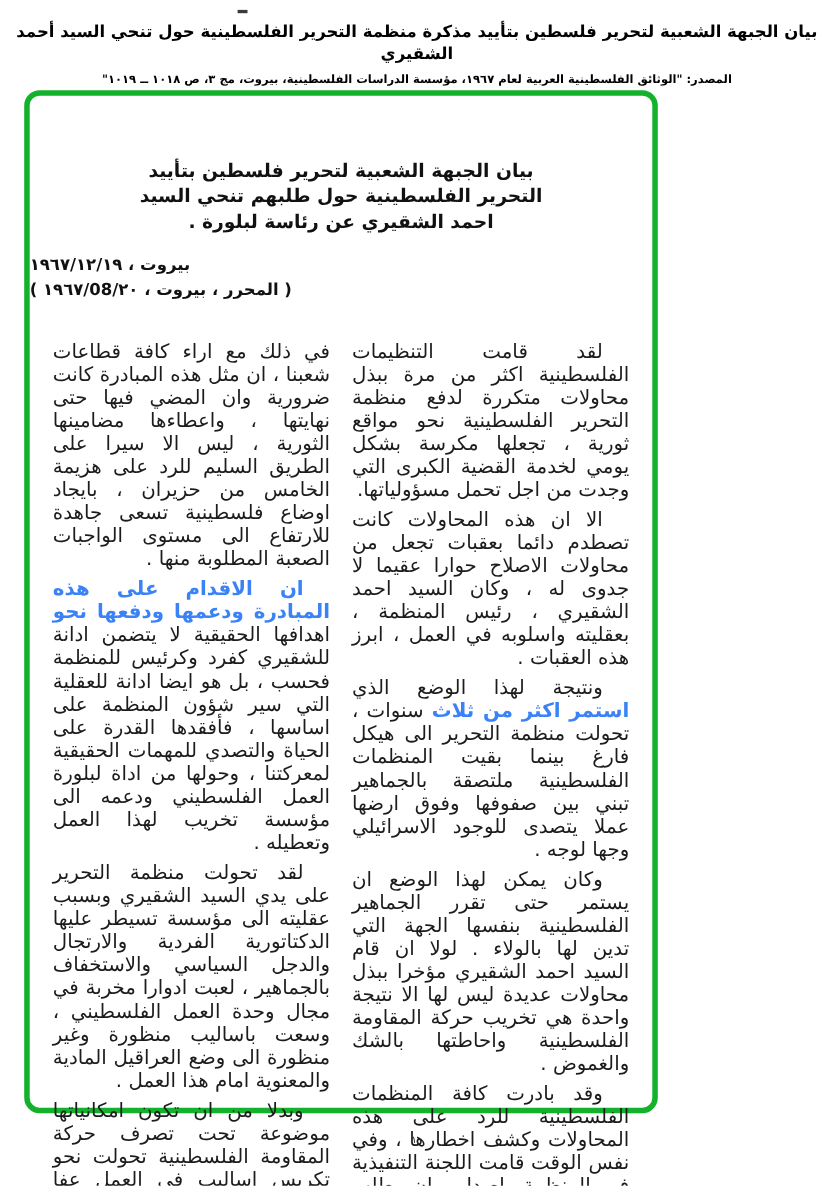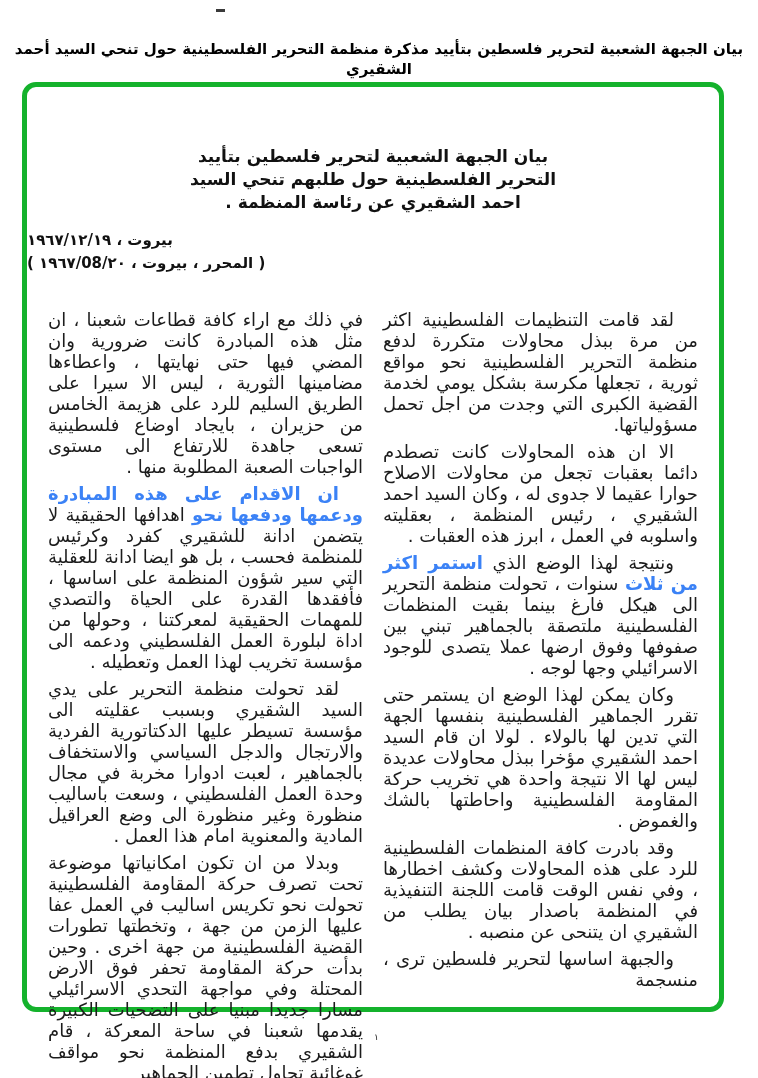--- a/index.html
+++ b/index.html
@@ -11,27 +11,27 @@
     direction: rtl;
     color: var(--ink);
     overflow: hidden;
   }
   .artifact-dash {
     position: absolute; left: 216px; top: 9px;
     width: 9px; height: 3px; background: #3a3a3a;
   }
   .header {
     position: absolute; top: 19px; left: 0; width: 100%;
-    text-align: center; color: #000; margin-top: 20px;
+    text-align: center; color: #000;
   }
   .header-title { font-size: 15px; font-weight: bold; line-height: 20px; }
   .header-source { font-size: 10.5px; font-weight: bold; margin-top: 7px; }
   .doc-frame {
     position: absolute; left: 22px; top: 82px;
-    width: 702px; height: 930px;
+    width: 576px; height: 930px;
     border: 5px solid var(--green);
     border-radius: 14px;
     background: #fff;
   }
   .doc-title {
     margin-top: 58px; text-align: center;
     font-weight: bold; font-size: 17px; line-height: 23px;
     color: #111;
   }
   .doc-dates {
@@ -66,21 +66,21 @@
 
   <header class="header">
     <div class="header-title">بيان الجبهة الشعبية لتحرير فلسطين بتأييد مذكرة منظمة التحرير الفلسطينية حول تنحي السيد أحمد الشقيري</div>
     <div class="header-source">المصدر: "الوثائق الفلسطينية العربية لعام ١٩٦٧، مؤسسة الدراسات الفلسطينية، بيروت، مج ٣، ص ١٠١٨ ــ ١٠١٩"</div>
   </header>
 
   <div class="doc-frame">
     <div class="doc-title" id="doc-title">
         <div>بيان الجبهة الشعبية لتحرير فلسطين بتأييد</div>
         <div>التحرير الفلسطينية حول طلبهم تنحي السيد</div>
-        <div>احمد الشقيري عن رئاسة المنظمة .</div>
+        <div>احمد الشقيري عن رئاسة لبلورة .</div>
       </div>
     <div class="doc-dates">
       <div>بيروت ، ١٩٦٧/١٢/١٩</div>
       <div>( المحرر ، بيروت ، ١٩٦٧/08/٢٠ )</div>
     </div>
     <div class="columns">
       <div class="col" id="col-right">
           <p class="para">لقد قامت التنظيمات الفلسطينية اكثر من مرة ببذل محاولات متكررة لدفع منظمة التحرير الفلسطينية نحو مواقع ثورية ، تجعلها مكرسة بشكل يومي لخدمة القضية الكبرى التي وجدت من اجل تحمل مسؤولياتها.</p>
           <p class="para">الا ان هذه المحاولات كانت تصطدم دائما بعقبات تجعل من محاولات الاصلاح حوارا عقيما لا جدوى له ، وكان السيد احمد الشقيري ، رئيس المنظمة ، بعقليته واسلوبه في العمل ، ابرز هذه العقبات .</p>
           <p class="para">ونتيجة لهذا الوضع الذي <b>استمر اكثر من ثلاث</b> سنوات ، تحولت منظمة التحرير الى هيكل فارغ بينما بقيت المنظمات الفلسطينية ملتصقة بالجماهير تبني بين صفوفها وفوق ارضها عملا يتصدى للوجود الاسرائيلي وجها لوجه .</p>

